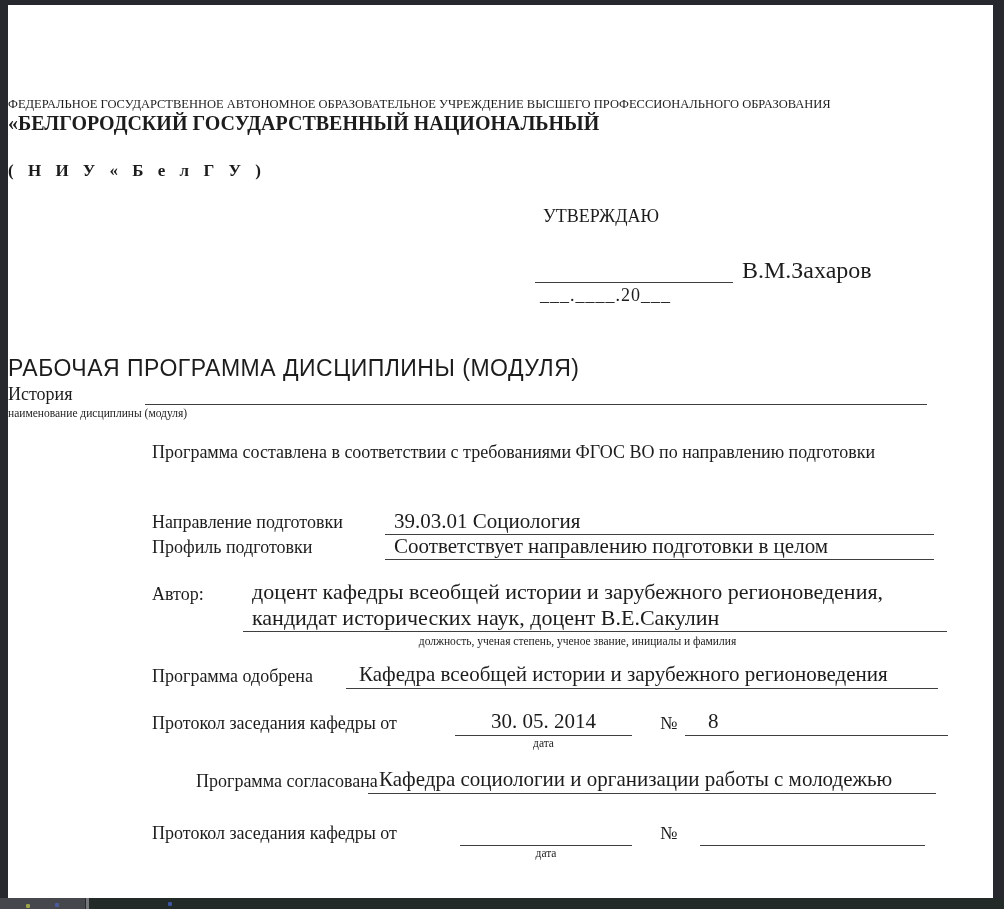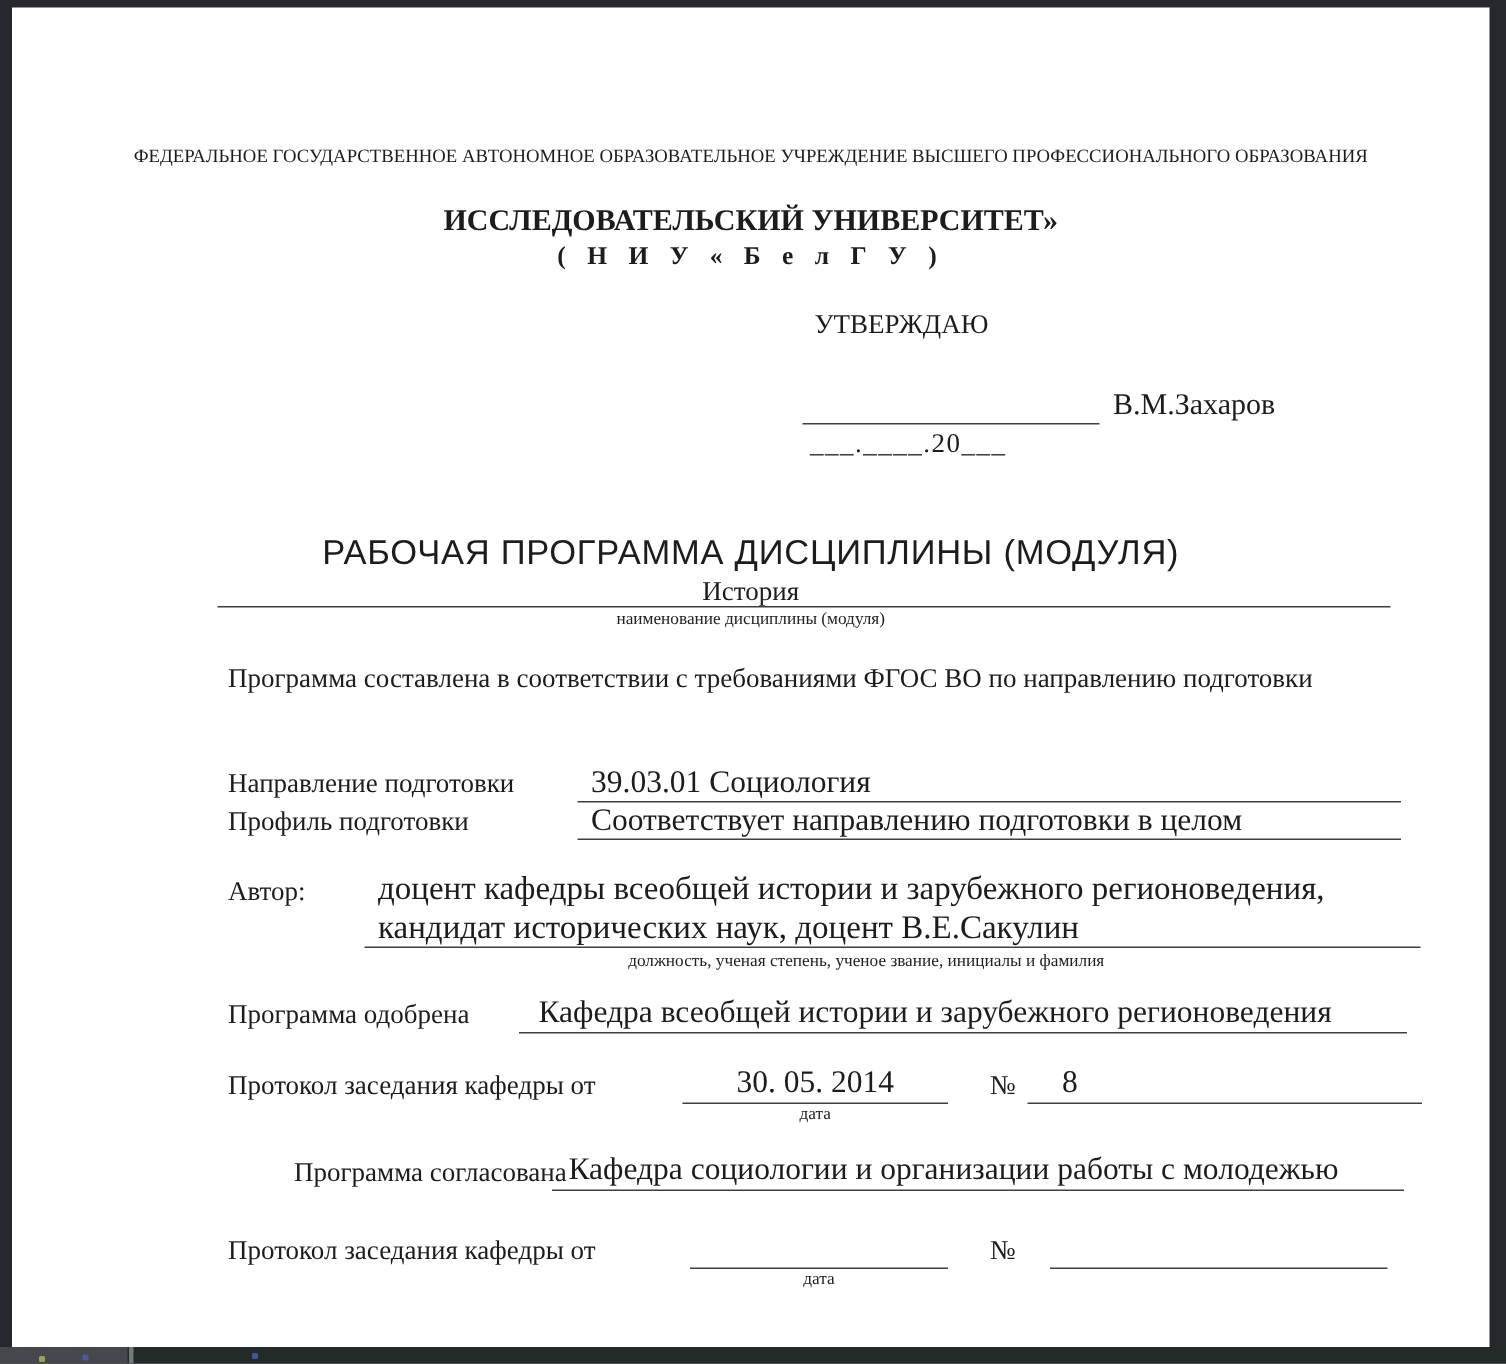--- a/index.html
+++ b/index.html
@@ -1,30 +1,30 @@
 <!DOCTYPE html>
 <html lang="ru"><head>
 <meta charset="utf-8">
 <style>
   html,body{margin:0;padding:0;}
   body{background:#26282e;font-family:"Liberation Serif","DejaVu Serif",serif;}
   .screen{position:relative;width:1004px;height:909px;background:#26282e;overflow:hidden;}
   .page{position:absolute;left:8px;top:5px;width:985px;height:893px;background:#ffffff;color:#1c1c1c;}
   .abs{position:absolute;}
-  .center{left:0;right:0;text-align:center;}
+  .center{left:0;right:0;}
   .serif{font-family:"Liberation Serif","DejaVu Serif",serif;}
   .sans{font-family:"Liberation Sans","DejaVu Sans",sans-serif;}
   .hdr1{top:92px;font-size:12.5px;letter-spacing:0px;white-space:nowrap;}
   .hdr2{top:107px;font-size:20px;font-weight:bold;}
   .hdr3{top:131px;font-size:20px;font-weight:bold;}
   .hdr4{top:156px;font-size:17px;font-weight:bold;letter-spacing:5px;}
   .approval{left:535px;top:199px;width:340px;font-size:18px;line-height:25px;}
   .sigrow{left:527px;top:252px;height:26px;white-space:nowrap;}
   .sigline{display:inline-block;width:198px;height:25px;border-bottom:1.5px solid #3f3f3f;vertical-align:bottom;}
-  .signame{font-size:20px;margin-left:9px;vertical-align:bottom;display:inline-block;height:26px;line-height:26px;}
+  .signame{font-size:24px;margin-left:9px;vertical-align:bottom;display:inline-block;height:26px;line-height:26px;}
   .dateblank{left:532px;top:280px;font-size:18px;letter-spacing:1px;}
   .doctitle{top:350px;font-size:23px;letter-spacing:0.5px;}
   .discipline{top:379px;font-size:18px;}
   .rule{top:399px;left:137px;width:782px;border-top:1.5px solid #3f3f3f;height:0;}
   .smallcap{font-size:11.5px;color:#222;}
   .cap1{top:402px;}
   .intro{left:144px;top:434px;width:768px;font-size:18px;line-height:27px;}
   .lbl{font-size:18px;white-space:nowrap;}
   .valbox{border-bottom:1.5px solid #3f3f3f;font-size:21px;line-height:26px;overflow:hidden;white-space:nowrap;}
   .l-dir{left:144px;top:507px;}
@@ -56,21 +56,21 @@
   .dot2{left:55px;top:5px;background:#4a5a9a;}
   .dot3{left:168px;top:4px;background:#3b55a0;}
 </style>
 </head>
 <body>
 
 <div class="screen">
   <div class="page">
 
     <div class="abs center serif hdr1">ФЕДЕРАЛЬНОЕ ГОСУДАРСТВЕННОЕ АВТОНОМНОЕ ОБРАЗОВАТЕЛЬНОЕ УЧРЕЖДЕНИЕ ВЫСШЕГО ПРОФЕССИОНАЛЬНОГО ОБРАЗОВАНИЯ</div>
-    <div class="abs center serif hdr3">ИССЛЕДОВАТЕЛЬСКИЙ УНИВЕРСИТЕТ»</div>
+    <div class="abs center serif hdr2">«БЕЛГОРОДСКИЙ ГОСУДАРСТВЕННЫЙ НАЦИОНАЛЬНЫЙ</div>
     <div class="abs center serif hdr4">( Н И У   « Б е л Г У )</div>
 
     <div class="abs serif approval">
       <div>УТВЕРЖДАЮ</div>
     </div>
 
     <div class="abs serif sigrow">
       <span class="sigline"></span><span class="signame">В.М.Захаров</span>
     </div>
     <div class="abs serif dateblank">___.____.20___</div>

